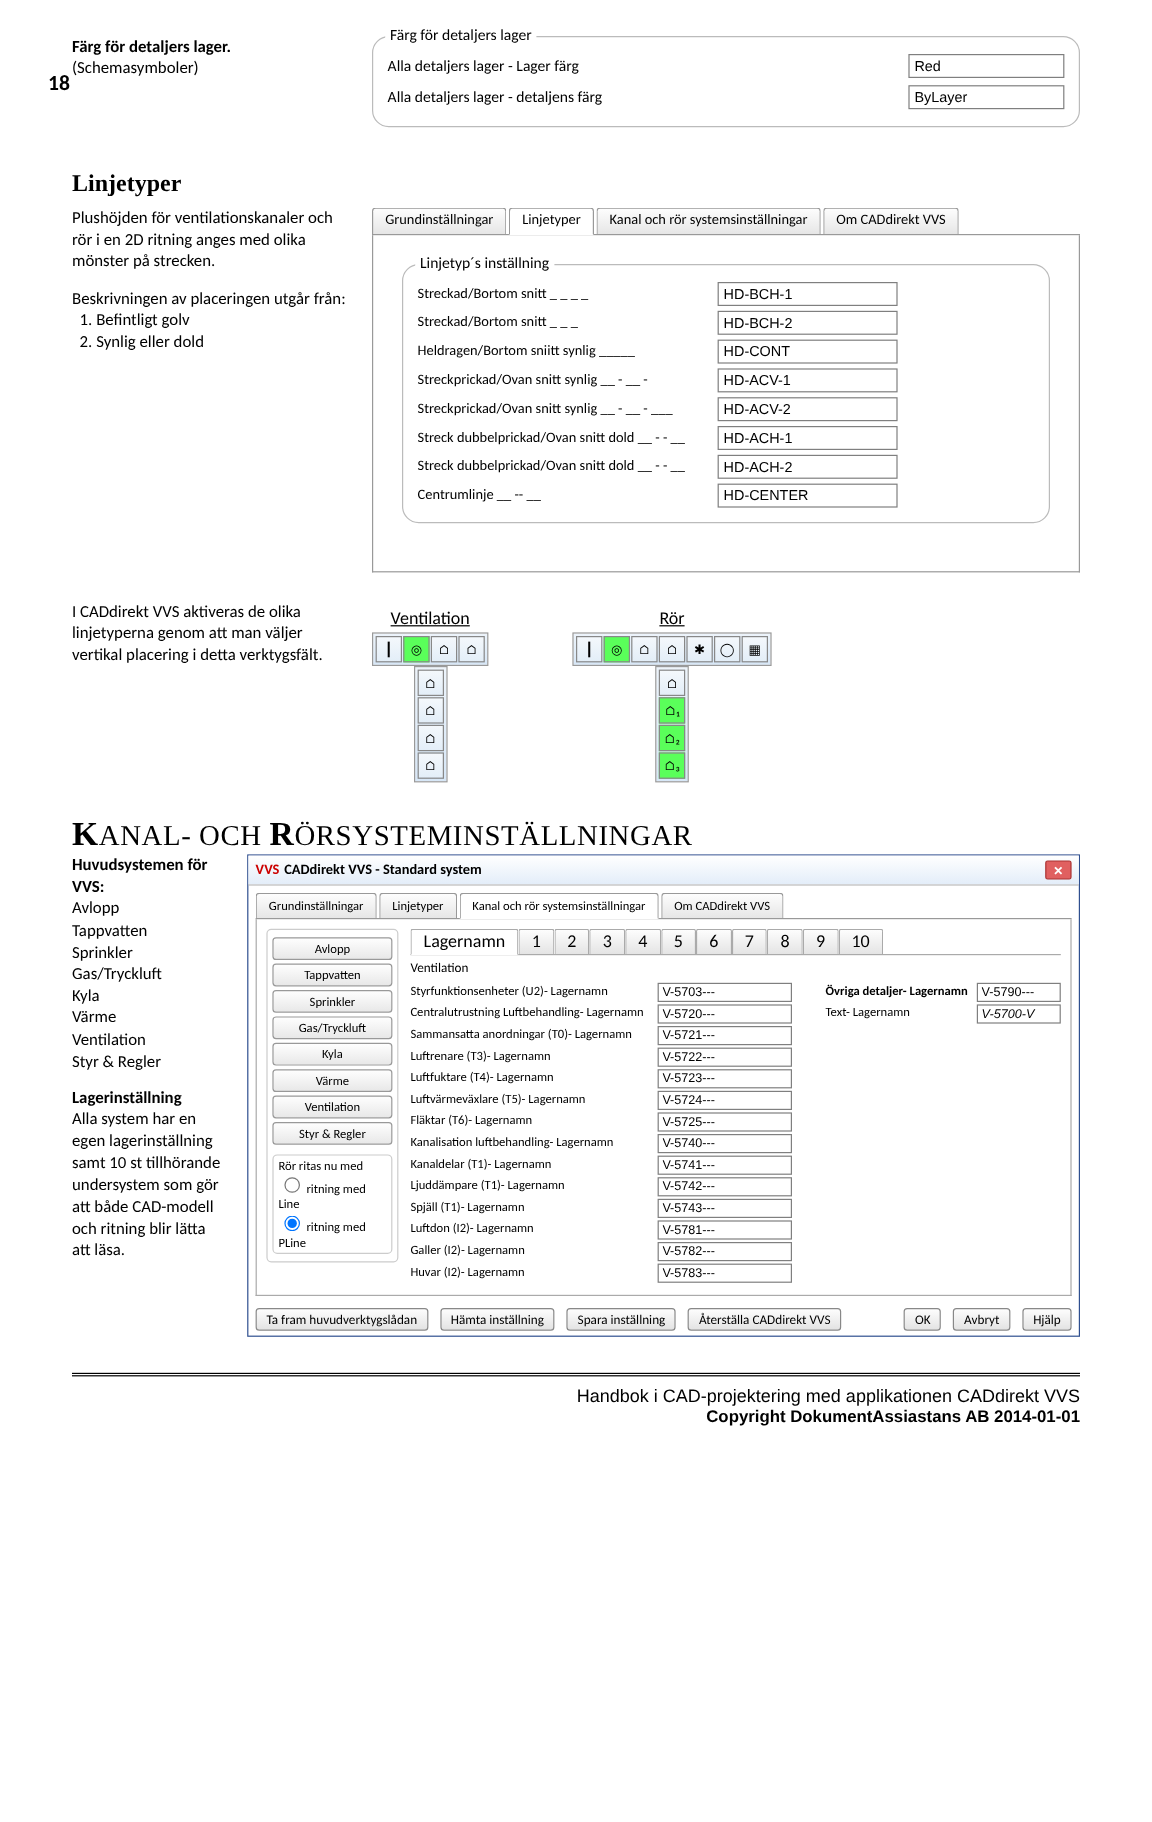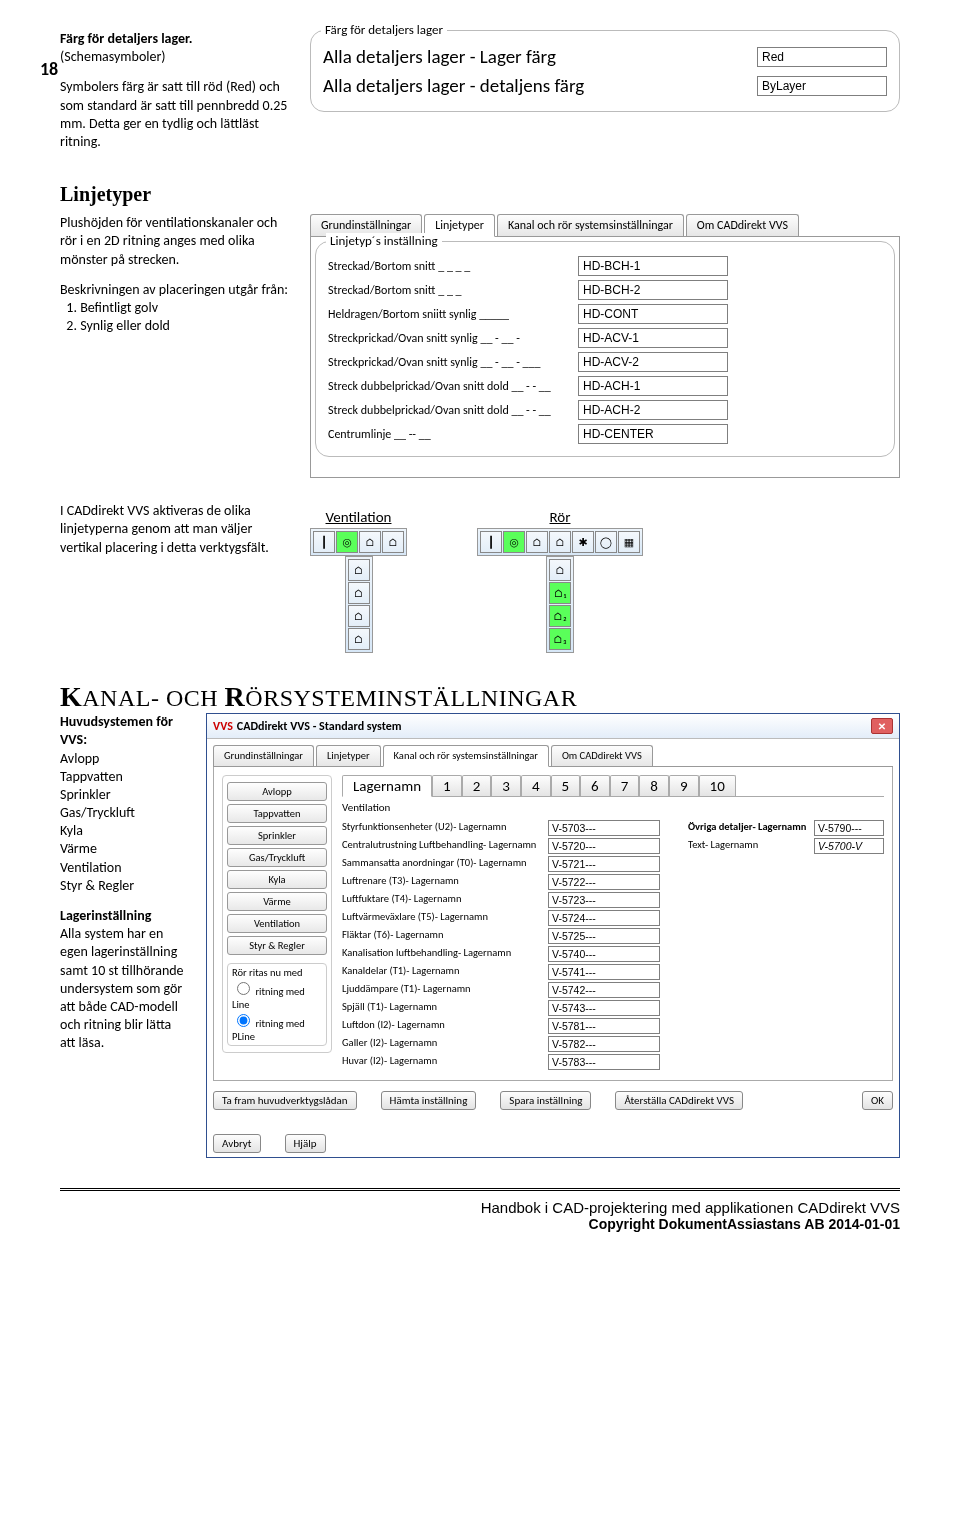--- a/index.html
+++ b/index.html
@@ -51,21 +51,21 @@
     left: 10px;
     background: #fff;
     padding: 0 4px;
     font-size: 13px;
   }
   .frow {
     display: flex;
     align-items: center;
     margin-bottom: 6px;
   }
-  .frow .lbl { flex: 1; font-size: 19px; }
+  .frow .lbl { flex: 1; font-size: 13px; }
   .winput {
     border: 1px solid #7f7f7f;
     background: #fff;
     font-size: 12px;
     padding: 2px 4px;
     width: 130px;
   }
 
   .tabs {
     display: flex;
@@ -81,21 +81,21 @@
     margin-right: 2px;
   }
   .tab.active {
     background: #fff;
     border-bottom: 1px solid #fff;
     margin-bottom: -1px;
   }
   .tabcontent {
     border: 1px solid #999;
     border-top: none;
-    padding: 4px;
+    padding: 24px;
   }
 
   .lt-row {
     display: flex;
     align-items: center;
     margin-bottom: 4px;
     font-size: 12px;
   }
   .lt-row .lt-name { width: 250px; }
   .lt-row .winput { width: 150px; }
@@ -146,21 +146,21 @@
     margin-left:auto;
     width:22px;height:16px;
     background:#e06060;
     border:1px solid #a33;
     color:#fff;
     display:flex;align-items:center;justify-content:center;
     font-size:10px;
     border-radius:2px;
   }
   .dlg-body { padding:6px; }
-  .dlg-btnrow { display:flex; gap:24px; padding:4px 6px; flex-wrap:wrap;text-align:right; }
+  .dlg-btnrow { display:flex; gap:10px; padding:4px 6px; flex-wrap:wrap;text-align:right; }
   .winbtn {
     border:1px solid #888;
     background: linear-gradient(#fdfdfd,#e3e3e3);
     padding:2px 8px;
     border-radius:3px;
     font-size:11px;
   }
 
   .dlg-left {
     width:110px;
@@ -225,21 +225,20 @@
 </style>
 </head>
 <body>
 <div class="page">
   <div class="pagenum">18</div>
 
   <div class="twocol">
     <div class="leftcol">
       <p class="para"><b>Färg för detaljers lager.</b><br>
       <span>(Schemasymboler)</span></p>
-      <p class="para">Symbolers färg är satt till röd (Red) och som standard är satt till pennbredd 0.25 mm. Detta ger en tydlig och lättläst ritning.</p>
     </div>
     <div class="rightcol">
       <div class="fieldset">
         <div class="legend">Färg för detaljers lager</div>
         <div class="frow">
           <span class="lbl">Alla detaljers lager - Lager färg</span>
           <input class="winput" value="Red" style="">
         </div>
         <div class="frow">
           <span class="lbl">Alla detaljers lager - detaljens färg</span>

